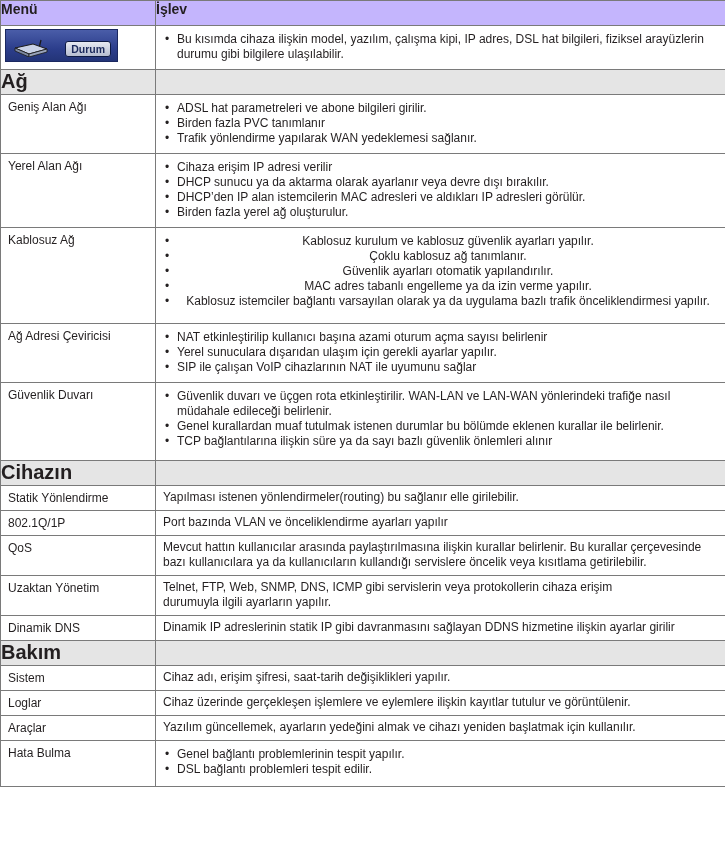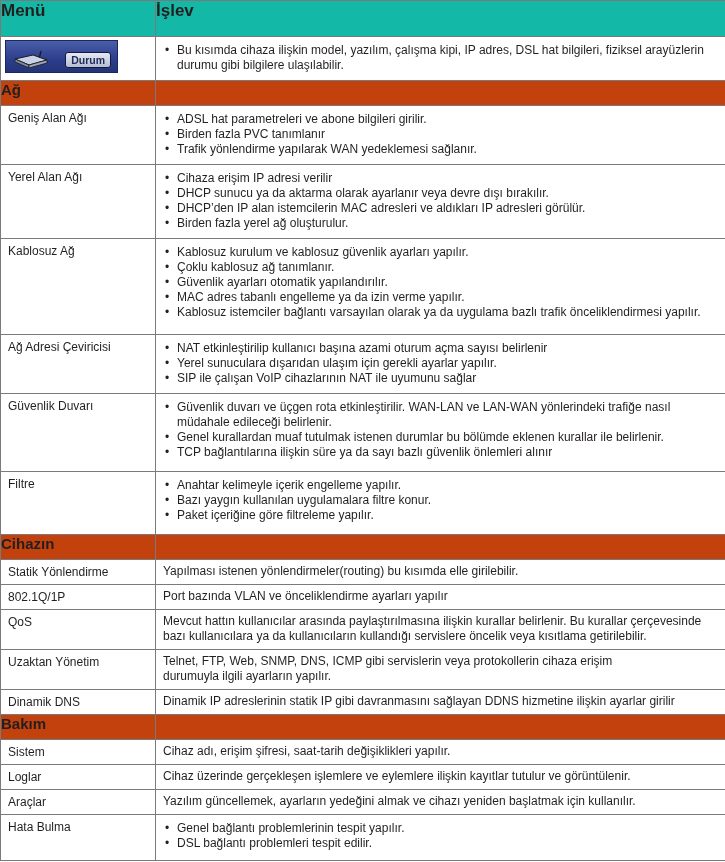--- a/index.html
+++ b/index.html
@@ -1,22 +1,22 @@
 <!DOCTYPE html>
 <html><head>
   <meta charset="utf-8">
   <style>
     html, body { margin: 0; padding: 0; background: #ffffff; }
     body { width: 725px; height: 862px; overflow: hidden; font-family: "Liberation Sans", sans-serif; color: #231f20; }
     table.menu-table { border-collapse: collapse; width: 725px; table-layout: fixed; }
     table.menu-table td, table.menu-table th { border: 1px solid #7a7a7a; vertical-align: top; padding: 0; }
     col.c1 { width: 155px; }
     col.c2 { width: 570px; }
-    .hdr th { background: #14b8a6; text-align: left; font-weight: bold; font-size: 17px; height: 36px; padding: 4px 0 0 9px; box-sizing: border-box; }
-    .sec td { background: #c2410c; font-weight: bold; font-size: 15px; height: 25px; padding: 2px 0 0 7px; box-sizing: border-box; }
+    .hdr th { background: #c4b5fd; text-align: left; font-weight: bold; font-size: 14px; height: 25px; padding: 4px 0 0 9px; box-sizing: border-box; }
+    .sec td { background: #e5e5e5; font-weight: bold; font-size: 20px; height: 25px; padding: 2px 0 0 7px; box-sizing: border-box; }
     .sec td.blank { padding: 0; }
     .row td.name { font-size: 12px; padding: 5px 0 0 7px; color: #231f20; }
     .row td.desc { font-size: 12px; padding: 4px 4px 5px 7px; line-height: 15px; }
     ul.bl { list-style: none; margin: 2px; padding: 0; }
     ul.bl li { position: relative; padding-left: 12px; line-height: 15px; }
     ul.bl li::before { content: "\2022"; position: absolute; left: 0; top: 0; font-size: 12px; }
     .plain { line-height: 15px; }
     .durum-img { margin: 3px 0 3px 4px; width: 113px; height: 33px; background: linear-gradient(#4a5da8, #2c3e8c 60%, #233477); border: 1px solid #1b2860; position: relative; box-sizing: border-box; }
     .durum-label { position: absolute; right: 6px; bottom: 4px; background: linear-gradient(#e6e9f2, #b6bdd0); color: #1c2a5c; font-weight: bold; font-size: 10.5px; padding: 1px 5px; border-radius: 3px; border: 1px solid #0e1a44; }
     .router { position: absolute; left: 7px; top: 9px; width: 36px; height: 18px; }
@@ -74,21 +74,21 @@
           <ul class="bl">
       <li>Cihaza erişim IP adresi verilir</li>
       <li>DHCP sunucu ya da aktarma olarak ayarlanır veya devre dışı bırakılır.</li>
       <li>DHCP’den IP alan istemcilerin MAC adresleri ve aldıkları IP adresleri görülür.</li>
       <li>Birden fazla yerel ağ oluşturulur.</li>
     </ul>
         </td>
   </tr>
   <tr class="row">
     <td class="name">Kablosuz Ağ</td>
-    <td class="desc" style="padding-bottom:12px;">
+    <td class="desc" style="padding-bottom:12px;text-align:center;">
           <ul class="bl">
       <li>Kablosuz kurulum ve kablosuz güvenlik ayarları yapılır.</li>
       <li>Çoklu kablosuz ağ tanımlanır.</li>
       <li>Güvenlik ayarları otomatik yapılandırılır.</li>
       <li>MAC adres tabanlı engelleme ya da izin verme yapılır.</li>
       <li>Kablosuz istemciler bağlantı varsayılan olarak ya da uygulama bazlı trafik önceliklendirmesi yapılır.</li>
     </ul>
         </td>
   </tr>
   <tr class="row">
@@ -105,38 +105,28 @@
   <tr class="row">
     <td class="name">Güvenlik Duvarı</td>
     <td class="desc" style="padding-bottom:9px;">
           <ul class="bl">
       <li>Güvenlik duvarı ve üçgen rota etkinleştirilir. WAN-LAN ve LAN-WAN yönlerindeki trafiğe nasıl müdahale edileceği belirlenir.</li>
       <li>Genel kurallardan muaf tutulmak istenen durumlar bu bölümde eklenen kurallar ile belirlenir.</li>
       <li>TCP bağlantılarına ilişkin süre ya da sayı bazlı güvenlik önlemleri alınır</li>
     </ul>
         </td>
   </tr>
-  <tr class="row">
-    <td class="name">Filtre</td>
-    <td class="desc" style="padding-bottom:9px;">
-          <ul class="bl">
-      <li>Anahtar kelimeyle içerik engelleme yapılır.</li>
-      <li>Bazı yaygın kullanılan uygulamalara filtre konur.</li>
-      <li>Paket içeriğine göre filtreleme yapılır.</li>
-    </ul>
-        </td>
-  </tr>
 
   <tr class="sec">
     <td>Cihazın</td>
     <td class="blank"></td>
   </tr>
   <tr class="row">
     <td class="name">Statik Yönlendirme</td>
-    <td class="desc plain">Yapılması istenen yönlendirmeler(routing) bu kısımda elle girilebilir.</td>
+    <td class="desc plain">Yapılması istenen yönlendirmeler(routing) bu sağlanır elle girilebilir.</td>
   </tr>
   <tr class="row">
     <td class="name">802.1Q/1P</td>
     <td class="desc plain">Port bazında VLAN ve önceliklendirme ayarları yapılır</td>
   </tr>
   <tr class="row">
     <td class="name">QoS</td>
     <td class="desc plain">Mevcut hattın kullanıcılar arasında paylaştırılmasına ilişkin kurallar belirlenir. Bu kurallar çerçevesinde bazı kullanıcılara ya da kullanıcıların kullandığı servislere öncelik veya kısıtlama getirilebilir.</td>
   </tr>
   <tr class="row">

